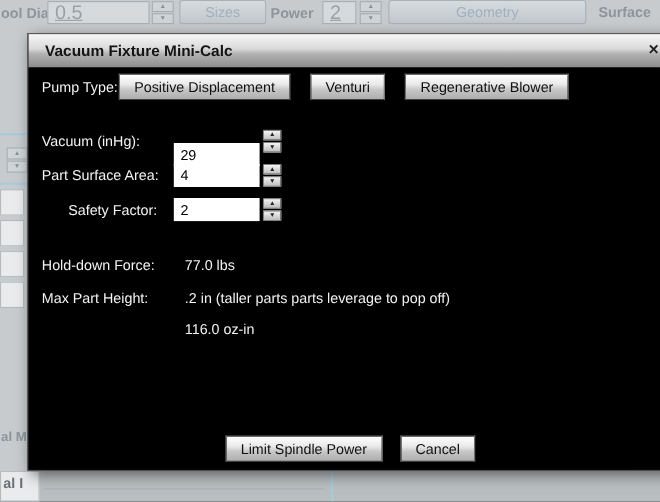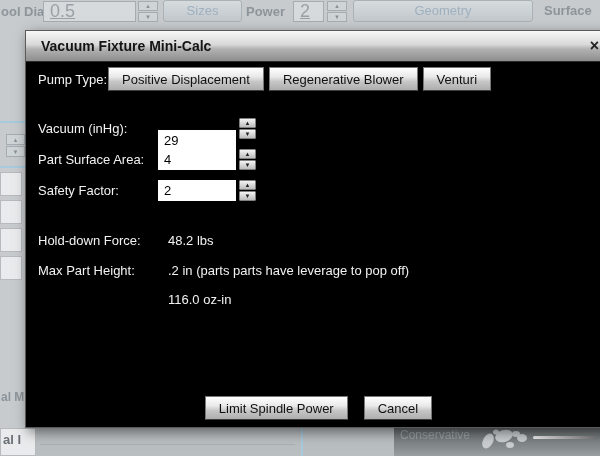--- a/index.html
+++ b/index.html
@@ -33,21 +33,21 @@
   .titlebar .title { position:absolute; left:15px; top:0; line-height:31px; font-size:14px;
                      font-weight:bold; color:#141414; }
   .titlebar .close { position:absolute; right:12px; top:0; line-height:30px; font-size:16px;
                      font-weight:bold; color:#222; cursor:default; }
   .dbody { position:relative; width:100%; height:365px; background:#000; color:#f2f2f2; font-size:13px; }
   .dlabel { white-space:nowrap; }
 
   .btn { background:linear-gradient(#ffffff,#e9e9e9 40%,#c6c6c6 62%,#aeaeae); border:1px solid #777;
          border-bottom-color:#3d3d3d; color:#111; font-size:13px; font-family:"Liberation Sans",sans-serif;
          height:24px; padding:0 13px; white-space:nowrap; box-shadow:inset 0 1px 0 #fff; }
-  .pump-row { left:82px; top:5px; display:flex; gap:5px; }
+  .pump-row { left:82px; top:5px; display:flex; gap:18px; }
 
   .field-label { left:12px; line-height:21px; }
   .field-input { left:132px; width:78px; height:21px; background:#fff; border:none; color:#000;
                  font-size:13px; font-family:"Liberation Sans",sans-serif; padding-left:6px; }
   .spinner { left:213px; width:17px; height:21px; display:flex; flex-direction:column; gap:1px; }
   .spinner span { flex:1; background:linear-gradient(#f4f4f4,#bdbdbd); border:1px solid #808080;
                   border-radius:1px; font-size:6px; color:#222; display:flex; align-items:center;
                   justify-content:center; }
 
   .result-label { left:12px; } .result-value { left:142px; white-space:nowrap; }
@@ -99,76 +99,62 @@
   <span class="abs frag" style="left:572px;top:347px;font-family:Liberation Mono, monospace;">t 100</span>
   <div class="abs blue-line" style="left:570px;top:383px;width:30px;height:2px;"></div>
   <div class="abs" style="left:568px;top:394px;width:32px;height:34px;background:#6f7476;"></div>
 
   <div class="abs" style="left:0;top:428px;width:600px;height:28px;background:#b9bec1;"></div>
   <div class="abs bg-cell" style="left:0;top:428px;width:36px;height:28px;"></div>
   <span class="abs" style="left:3px;top:432px;color:#6a7076;font-size:13px;font-weight:bold;white-space:nowrap;overflow:hidden;width:30px;">al I</span>
   <div class="abs" style="left:40px;top:444px;width:255px;height:1px;background:#aab0b3;"></div>
   <div class="abs blue-line" style="left:301px;top:428px;width:2px;height:28px;"></div>
 
-  <div class="abs band" style="left:394px;top:426px;width:206px;height:30px;">
-    <span class="abs band-text" style="left:6px;top:2px;">Conservative</span>
-    <svg class="abs" style="left:80px;top:0;" width="58" height="26" viewBox="0 0 58 26">
-      <g fill="#c9cdcf">
-        <ellipse cx="30" cy="10" rx="9" ry="6" transform="rotate(-18 30 10)"></ellipse>
-        <ellipse cx="14" cy="15" rx="5" ry="8" transform="rotate(28 14 15)"></ellipse>
-        <ellipse cx="42" cy="8" rx="4" ry="3"></ellipse>
-        <ellipse cx="48" cy="12" rx="5" ry="4"></ellipse>
-        <ellipse cx="36" cy="19" rx="4" ry="3"></ellipse>
-        <ellipse cx="22" cy="6" rx="3" ry="2.5"></ellipse>
-      </g>
-    </svg>
-    <div class="abs slider-track" style="left:139px;top:10px;width:64px;height:3px;"></div>
-  </div>
 </div>
 
 <div class="abs dialog">
   <div class="titlebar">
     <span class="title">Vacuum Fixture Mini-Calc</span>
     <span class="close">×</span>
   </div>
   <div class="dbody">
 
     <span class="abs dlabel" style="left:12px;top:10px;">Pump Type:</span>
     <div class="abs pump-row">
       <button class="btn">Positive Displacement</button>
+      <button class="btn">Venturi</button>
       <button class="btn">Regenerative Blower</button>
-      <button class="btn">Venturi</button>
     </div>
 
     <span class="abs dlabel field-label" style="top:56px;">Vacuum (inHg):</span>
     <input class="abs field-input" style="top: 68px;" value="29">
     <div class="abs spinner" style="top:56px;">
       <span>▲</span>
       <span>▼</span>
     </div>
 
     <span class="abs dlabel field-label" style="top:87px;">Part Surface Area:</span>
     <input class="abs field-input" style="top: 87px;" value="4">
     <div class="abs spinner" style="top:87px;">
       <span>▲</span>
       <span>▼</span>
     </div>
 
-    <span class="abs dlabel field-label" style="top:118px;">Safety Factor:</span>
+    <span class="abs dlabel field-label" style="top:118px;margin-left:24px;">Safety Factor:</span>
     <input class="abs field-input" style="top: 118px;" value="2">
     <div class="abs spinner" style="top:118px;">
       <span>▲</span>
       <span>▼</span>
     </div>
 
     <span class="abs dlabel result-label" style="top:171px;">Hold-down Force:</span>
-    <span class="abs dlabel result-value" style="top:171px;">48.2 lbs</span>
+    <span class="abs dlabel result-value" style="top:171px;">77.0 lbs</span>
 
     <span class="abs dlabel result-label" style="top:201px;">Max Part Height:</span>
-    <span class="abs dlabel result-value" style="top:201px;">.2 in (parts parts have leverage to pop off)</span>
+    <span class="abs dlabel result-value" style="top:201px;">.2 in (taller parts parts leverage to pop off)</span>
 
     <span class="abs dlabel result-value" style="top:230px;">116.0 oz-in</span>
 
     <div class="abs actions">
       <button class="btn">Limit Spindle Power</button>
       <button class="btn">Cancel</button>
     </div>
   </div>
 </div>
 

